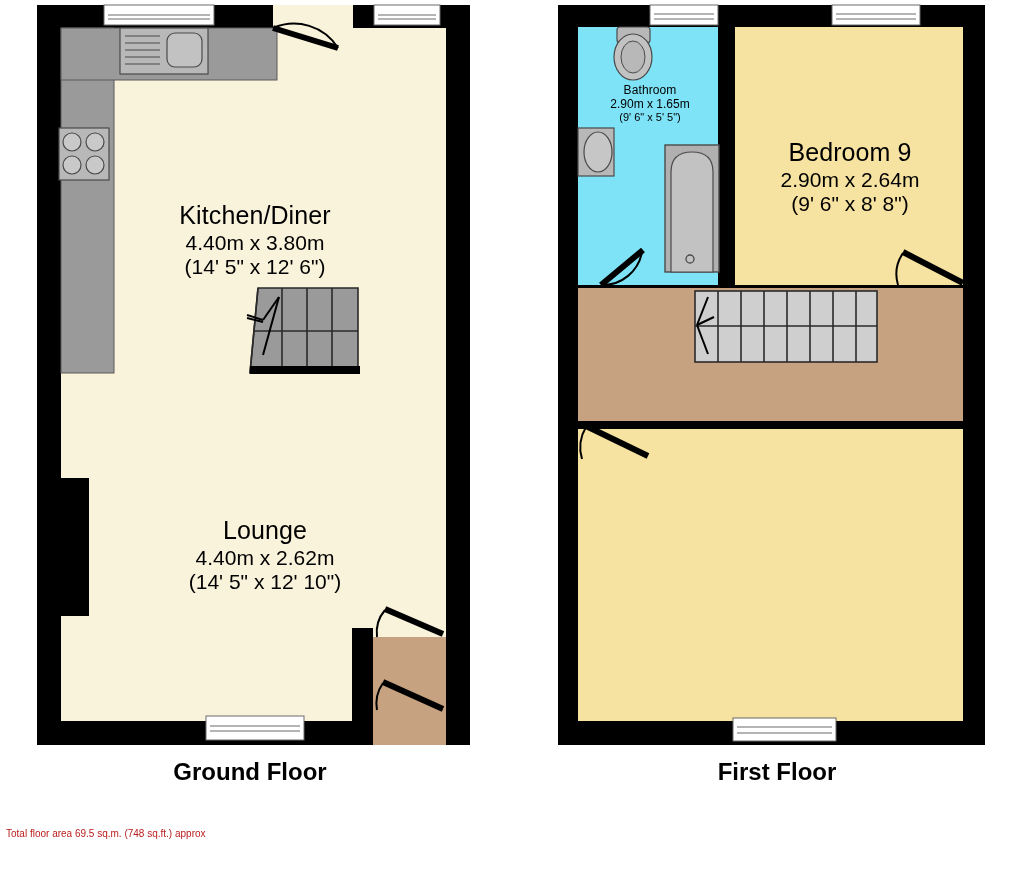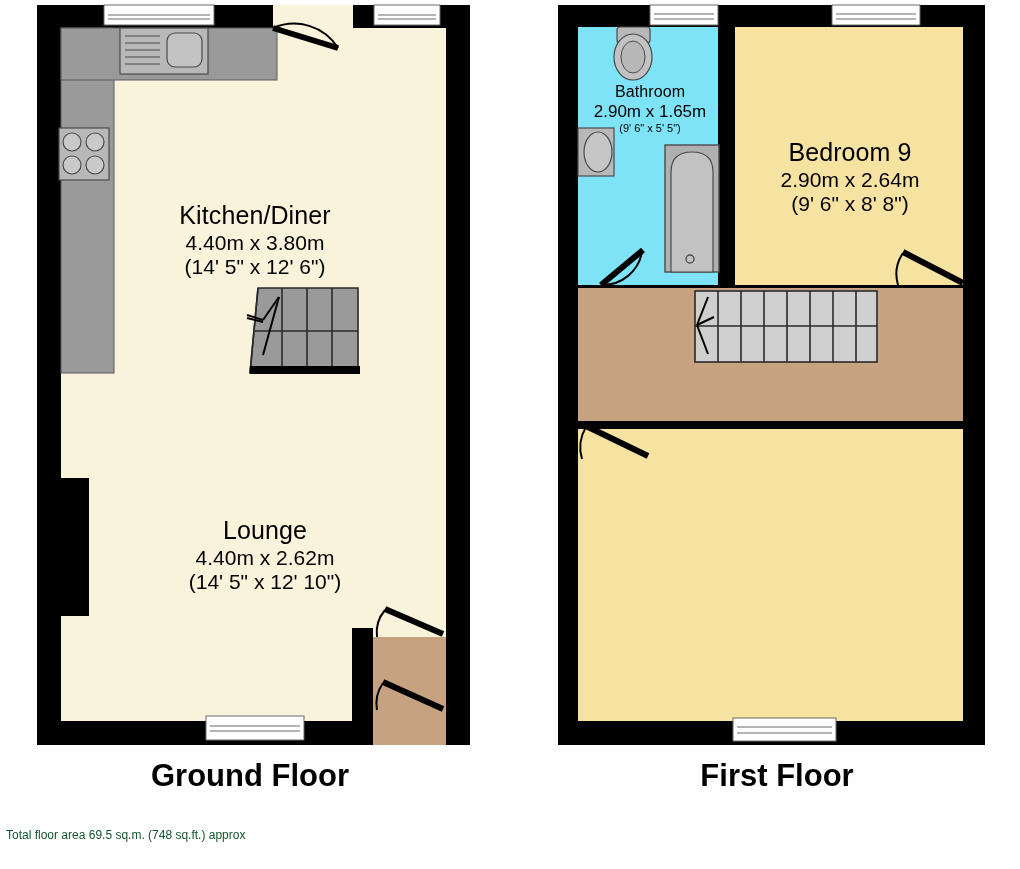--- a/index.html
+++ b/index.html
@@ -23,54 +23,54 @@
   svg.plan {
     position: absolute;
     left: 0; top: 0;
     width: 1020px;
     height: 869px;
     display: block;
   }
   .floor-caption {
     position: absolute;
     font-weight: bold;
-    font-size: 31px;
+    font-size: 24px;
     color: #000000;
     text-align: center;
     white-space: nowrap;
   }
   #ground-caption { left: 0px; top: 758px; width: 500px; }
   #first-caption  { left: 547px; top: 758px; width: 460px; }
   .total-area {
     position: absolute;
     left: 6px;
     top: 828px;
-    font-size: 12px;
-    color: #14532d;
+    font-size: 10px;
+    color: #b91c1c;
     white-space: nowrap;
   }
   .room-label {
     position: absolute;
     text-align: center;
     color: #000000;
     white-space: nowrap;
     line-height: 1.18;
   }
   .room-label .rl-name {
     display: block;
     font-size: 25px;
     letter-spacing: 0.1px;
   }
   .room-label .rl-metric,
   .room-label .rl-imperial {
     display: block;
     font-size: 21px;
   }
-  .room-label.small .rl-name { font-size: 16px; }
-  .room-label.small .rl-metric { font-size: 17px; }
+  .room-label.small .rl-name { font-size: 12px; }
+  .room-label.small .rl-metric { font-size: 12px; }
   .room-label.small .rl-imperial { font-size: 11px; }
 
   
   #label-kitchen { left: 110px; top: 155px; width: 290px; margin-top: 46px; }
   #label-lounge  { left: 120px; top: 516px; width: 290px; }
   #label-bathroom{ left: 575px; top: 83px;  width: 150px; }
   #label-bedroom2{ left: 700px; top: 138px; width: 300px; }
   #label-bedroom1{ left: 620px; top: 561px; width: 320px; }
 </style>
 </head>

